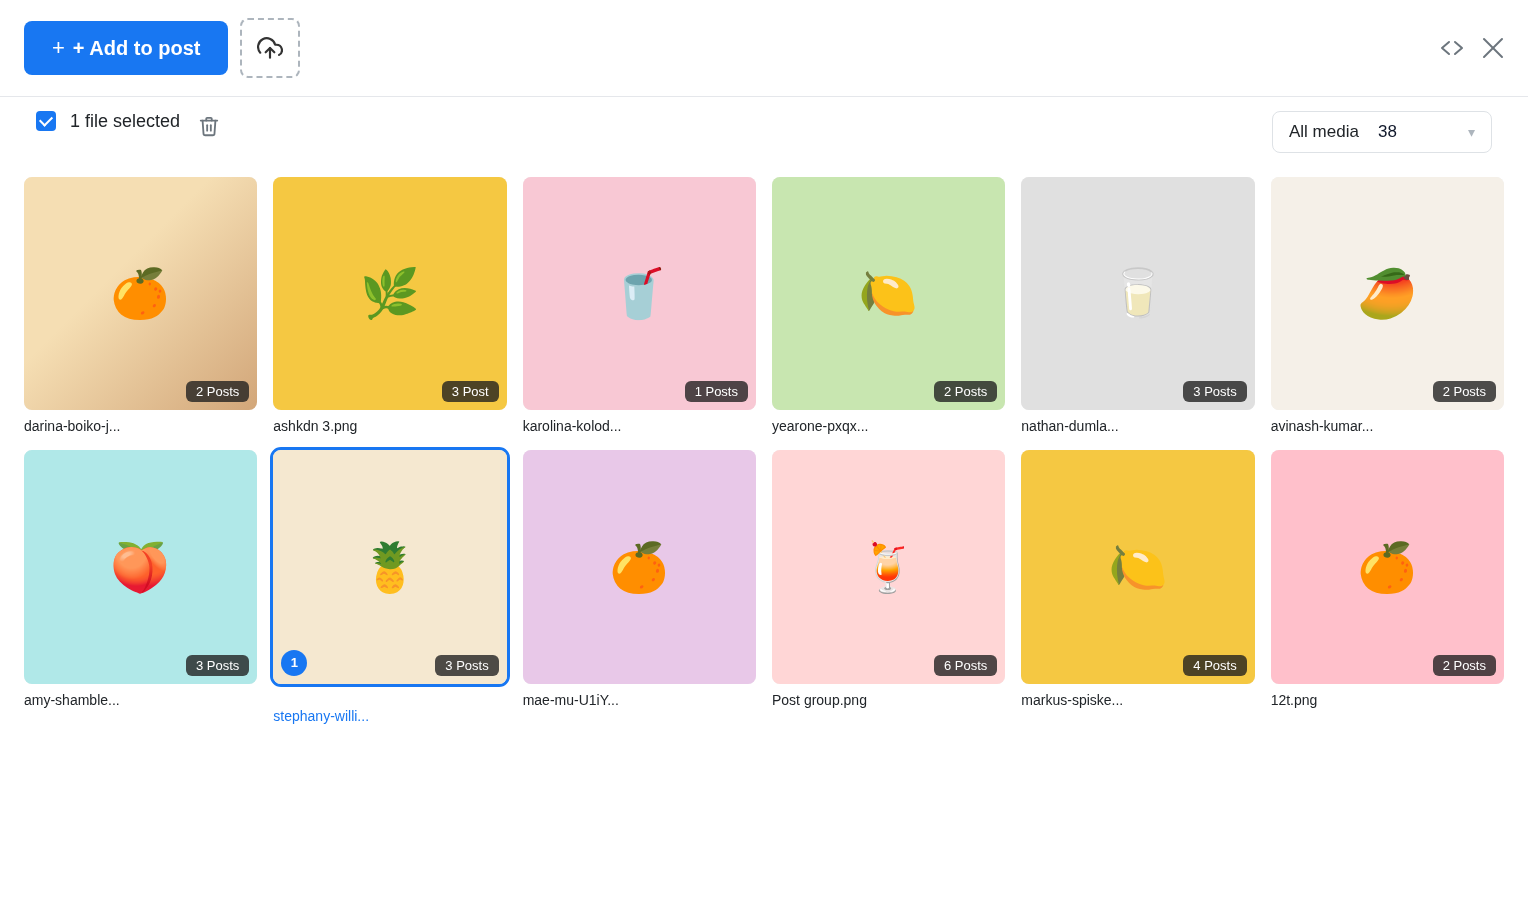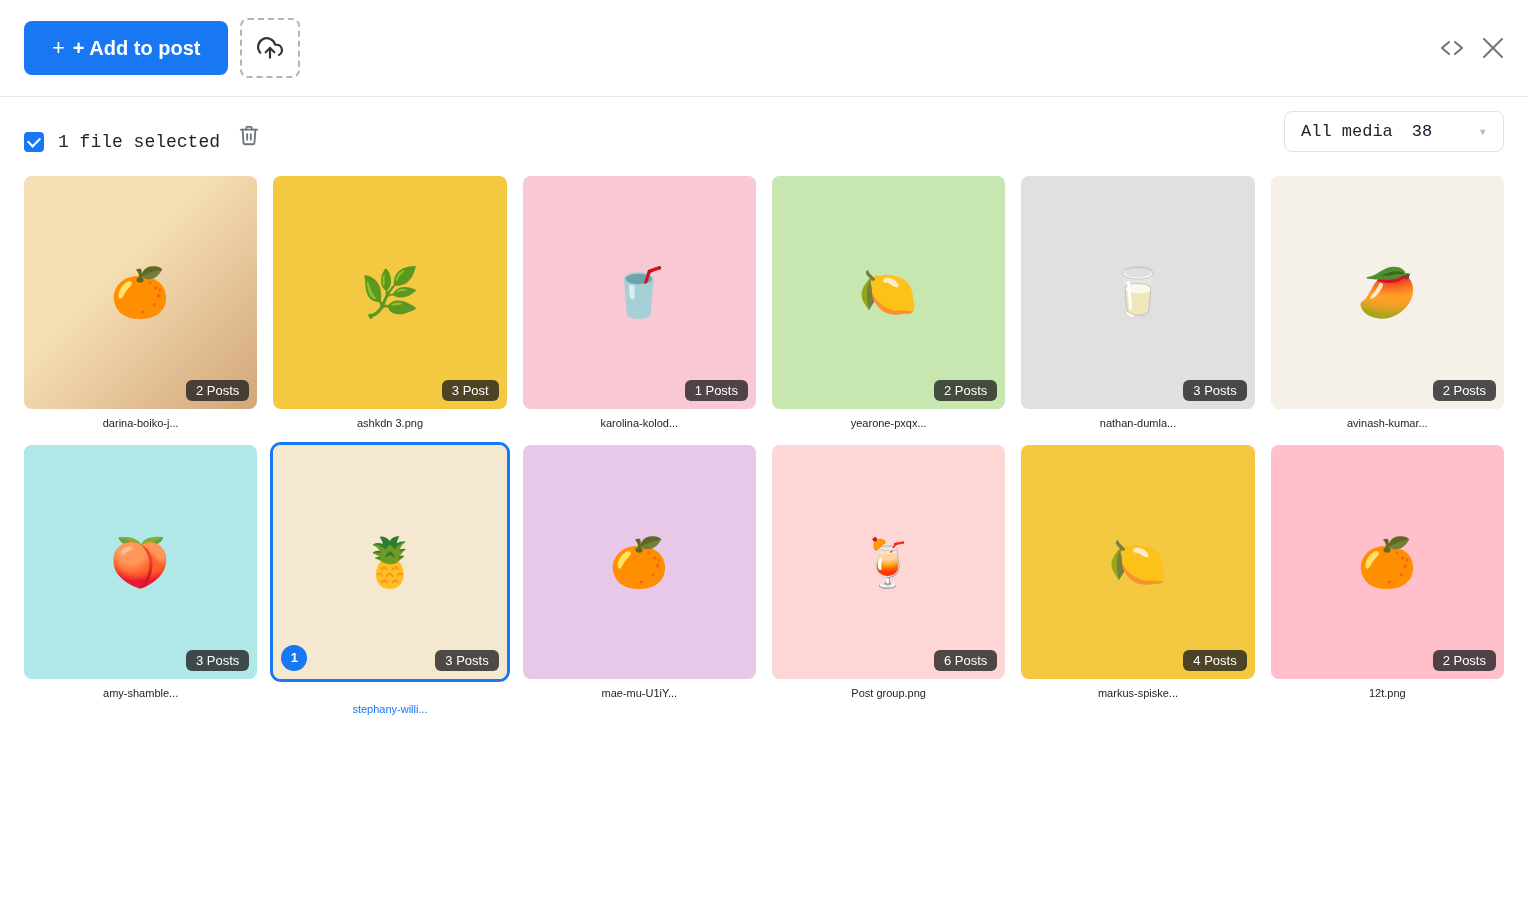--- a/index.html
+++ b/index.html
@@ -63,24 +63,23 @@
       font-size: 22px;
       color: #6c757d;
       cursor: pointer;
       display: flex;
       align-items: center;
     }
 
     
     .toolbar {
       display: flex;
-      align-items: flex-end;
-      padding: 14px 24px;
+      align-items: flex-start;
+      padding: 14px 36px;
       gap: 14px;
-      font-family: Liberation Mono, monospace;
     }
     .checkbox-blue {
       width: 20px;
       height: 20px;
       background: #1877f2;
       border-radius: 4px;
       display: flex;
       align-items: center;
       justify-content: center;
       cursor: pointer;
@@ -203,23 +202,22 @@
       font-weight: 700;
       border-radius: 50%;
       width: 26px;
       height: 26px;
       display: flex;
       align-items: center;
       justify-content: center;
     }
 
     .media-name {
-      font-size: 11px;
+      font-size: 14px;
       color: #212529;
-      text-align: center;
       overflow: hidden;
       text-overflow: ellipsis;
       white-space: nowrap;
     }
     .media-name.highlight {
       color: #1877f2;
       margin-top: 16px;
     }
 
     

